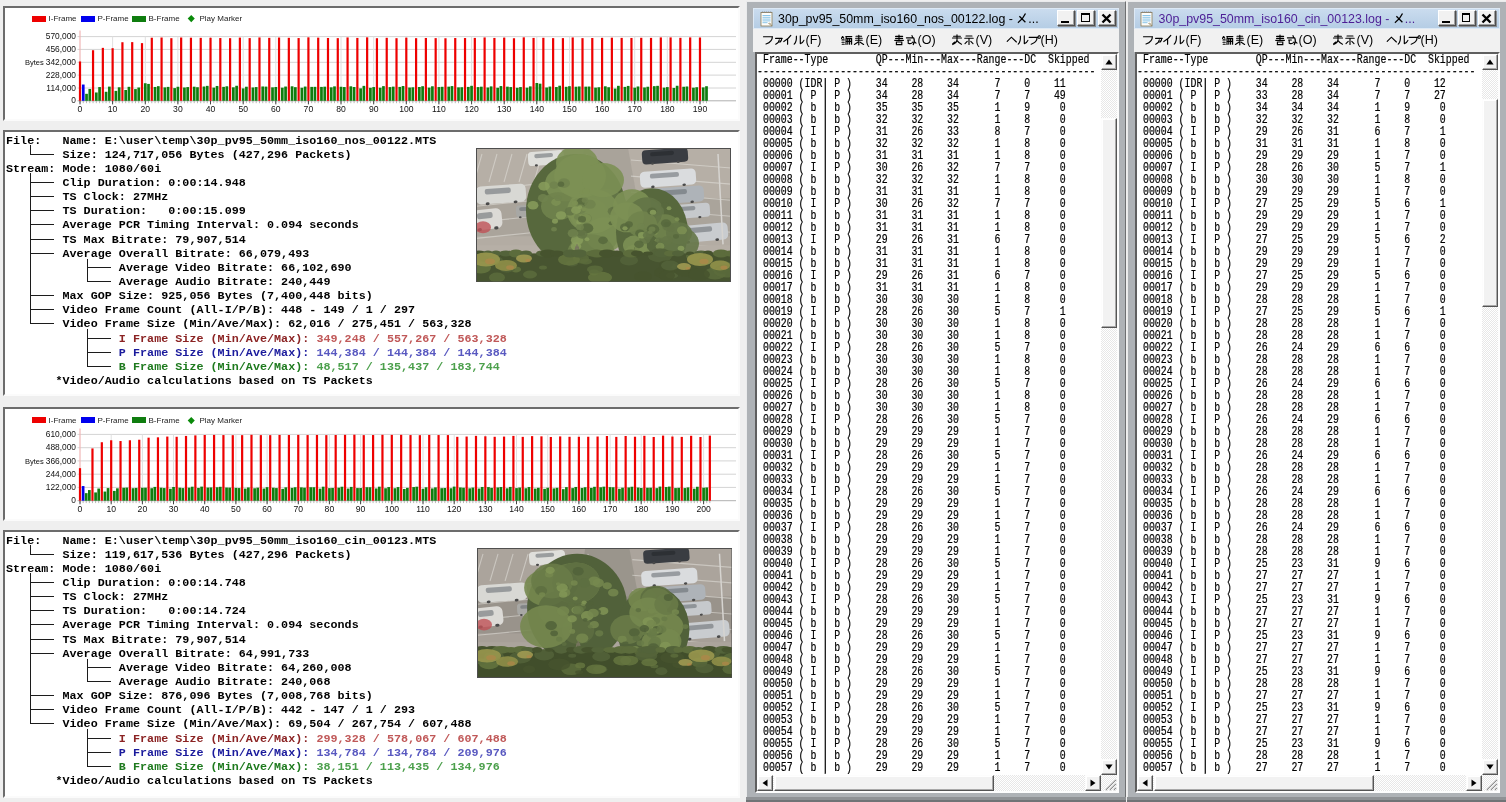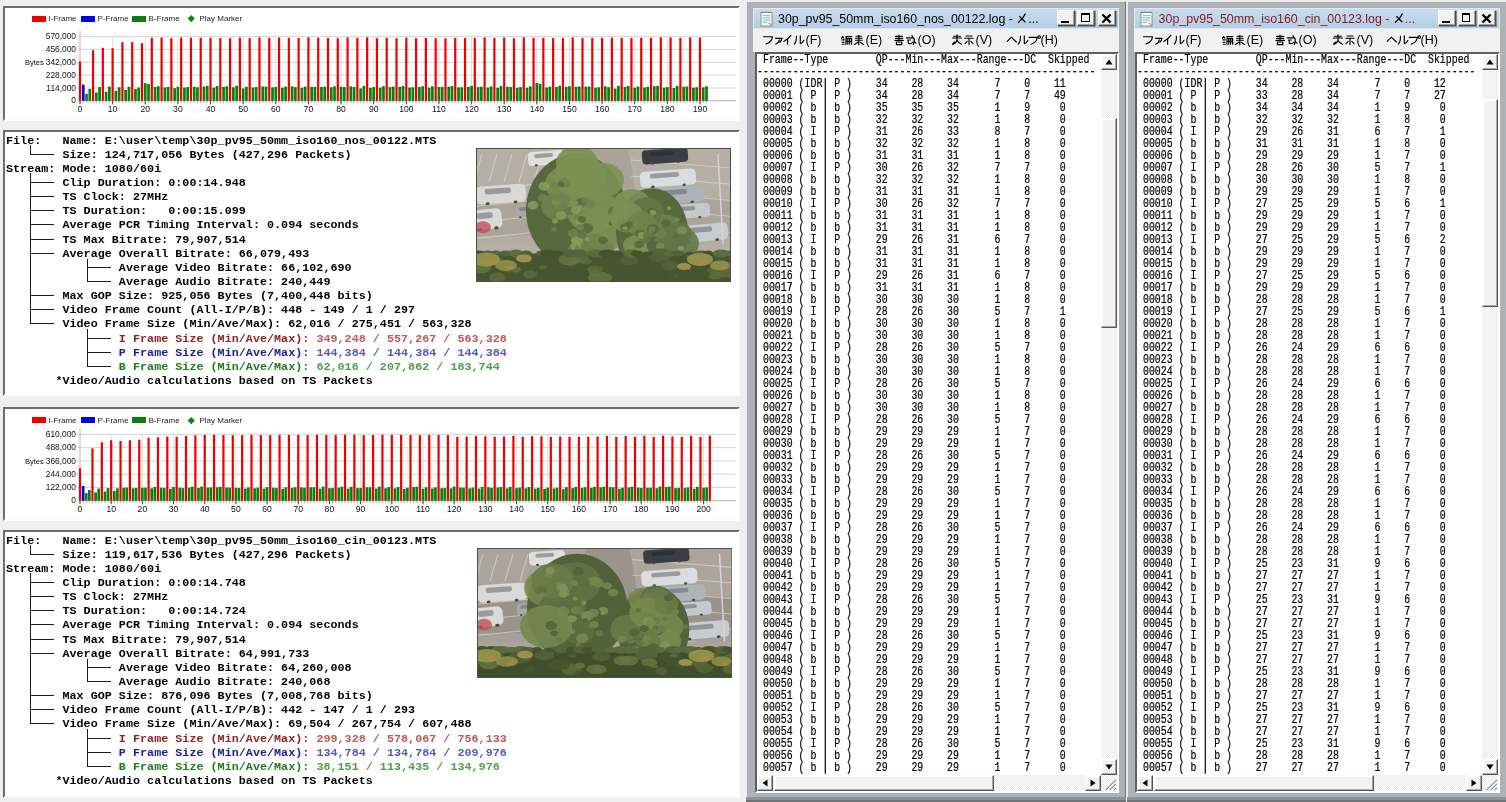--- a/index.html
+++ b/index.html
@@ -995,21 +995,21 @@
         Average PCR Timing Interval: 0.094 seconds
         TS Max Bitrate: 79,907,514
         Average Overall Bitrate: 66,079,493
                 Average Video Bitrate: 66,102,690
                 Average Audio Bitrate: 240,449
         Max GOP Size: 925,056 Bytes (7,400,448 bits)
         Video Frame Count (All-I/P/B): 448 - 149 / 1 / 297
         Video Frame Size (Min/Ave/Max): 62,016 / 275,451 / 563,328
                 <span class="ir">I Frame Size (Min/Ave/Max): </span><span class="irv">349,248 / 557,267 / 563,328</span>
                 <span class="pb">P Frame Size (Min/Ave/Max): </span><span class="pbv">144,384 / 144,384 / 144,384</span>
-                <span class="bg">B Frame Size (Min/Ave/Max): </span><span class="bgv">62,016 / 207,862 / 183,744</span>
+                <span class="bg">B Frame Size (Min/Ave/Max): </span><span class="bgv">48,517 / 135,437 / 183,744</span>
        *Video/Audio calculations based on TS Packets</pre>
   </div>
 <div class="tl" style="left:29.6px;top:144.8px;width:1.2px;height:8.8px"></div>
 <div class="tl" style="left:29.6px;top:153.6px;width:24.6px;height:1.2px"></div>
 <div class="tl" style="left:29.6px;top:173.1px;width:1.2px;height:150.2px"></div>
 <div class="tl" style="left:29.6px;top:181.9px;width:24.6px;height:1.2px"></div>
 <div class="tl" style="left:29.6px;top:196.1px;width:24.6px;height:1.2px"></div>
 <div class="tl" style="left:29.6px;top:210.2px;width:24.6px;height:1.2px"></div>
 <div class="tl" style="left:29.6px;top:224.3px;width:24.6px;height:1.2px"></div>
 <div class="tl" style="left:29.6px;top:238.5px;width:24.6px;height:1.2px"></div>
@@ -1033,21 +1033,21 @@
         TS Clock: 27MHz
         TS Duration:   0:00:14.724
         Average PCR Timing Interval: 0.094 seconds
         TS Max Bitrate: 79,907,514
         Average Overall Bitrate: 64,991,733
                 Average Video Bitrate: 64,260,008
                 Average Audio Bitrate: 240,068
         Max GOP Size: 876,096 Bytes (7,008,768 bits)
         Video Frame Count (All-I/P/B): 442 - 147 / 1 / 293
         Video Frame Size (Min/Ave/Max): 69,504 / 267,754 / 607,488
-                <span class="ir">I Frame Size (Min/Ave/Max): </span><span class="irv">299,328 / 578,067 / 756,133</span>
+                <span class="ir">I Frame Size (Min/Ave/Max): </span><span class="irv">299,328 / 578,067 / 607,488</span>
                 <span class="pb">P Frame Size (Min/Ave/Max): </span><span class="pbv">134,784 / 134,784 / 209,976</span>
                 <span class="bg">B Frame Size (Min/Ave/Max): </span><span class="bgv">38,151 / 113,435 / 134,976</span>
        *Video/Audio calculations based on TS Packets</pre>
   </div>
 <div class="tl" style="left:29.6px;top:544.8px;width:1.2px;height:8.8px"></div>
 <div class="tl" style="left:29.6px;top:553.6px;width:24.6px;height:1.2px"></div>
 <div class="tl" style="left:29.6px;top:573.1px;width:1.2px;height:150.2px"></div>
 <div class="tl" style="left:29.6px;top:581.9px;width:24.6px;height:1.2px"></div>
 <div class="tl" style="left:29.6px;top:596.1px;width:24.6px;height:1.2px"></div>
 <div class="tl" style="left:29.6px;top:610.2px;width:24.6px;height:1.2px"></div>
@@ -1756,21 +1756,21 @@
 <div class="a" style="left:1126.6px;top:0.8px;width:378px;height:799px;background:#aeb2b6;border-top:1px solid #eaebec;border-left:1px solid #eaebec;border-right:1.5px solid #6e7072"></div>
 <div class="a" style="left:1126.6px;top:796.5px;width:379.5px;height:3.5px;background:#8f9295"></div>
 <div class="a" style="left:1126.6px;top:800px;width:379.5px;height:2px;background:#707376"></div>
 <div class="a" style="left:1133.6px;top:7.5px;width:366px;height:21px;background:linear-gradient(#cadcee,#b5cde5);border:1px solid #dde9f5;box-sizing:border-box"></div>
 <div class="a" style="left:1140.1px;top:10px"><svg width="13" height="17" viewBox="0 0 13 17">
       <rect x="1" y="2.5" width="11" height="13.5" fill="#fdfdfb" stroke="#8a7b55" stroke-width="0.8"></rect>
       <path d="M2 2.5q.6-1.6 1.3 0M4 2.5q.6-1.6 1.3 0M6 2.5q.6-1.6 1.3 0M8 2.5q.6-1.6 1.3 0M10 2.5q.6-1.6 1.3 0" stroke="#777" stroke-width="0.7" fill="none"></path>
       <path d="M2.5 5.5h8M2.5 7.3h8M2.5 9.1h8M2.5 10.9h8M2.5 12.7h5" stroke="#7ec0e8" stroke-width="0.9"></path>
       <path d="M8.5 13.5l3.5 2.5-2-3z" fill="#e8e4da" stroke="#8a7b55" stroke-width="0.5"></path>
     </svg></div>
-<div class="a" style="left:1158.6px;top:12.2px;font-size:12.4px;color:#7f1d1d;white-space:nowrap">30p_pv95_50mm_iso160_cin_00123.log - <svg width="12" height="13" viewBox="0 0 12 13" style="vertical-align:-2px">
+<div class="a" style="left:1158.6px;top:12.2px;font-size:12.4px;color:#4c1d95;white-space:nowrap">30p_pv95_50mm_iso160_cin_00123.log - <svg width="12" height="13" viewBox="0 0 12 13" style="vertical-align:-2px">
       <path d="M9.5 1.5q-2.4 5.4-7.6 9.2M3.4 4.3l6 6" fill="none" stroke="#000" stroke-width="1.25"></path>
     </svg>...</div>
 <div class="cap" style="left:1437.6px;top:10.3px"></div>
 <div class="a" style="left:1441.6px;top:20.5px;width:8px;height:2.6px;background:#000"></div>
 <div class="cap" style="left:1457.8999999999999px;top:10.3px"></div>
 <div class="a" style="left:1461.8999999999999px;top:13.3px;width:8.6px;height:8.6px;border:1.8px solid #000;border-top-width:2.2px;box-sizing:border-box"></div>
 <div class="cap" style="left:1478.1999999999998px;top:10.3px"></div>
 <svg class="a" style="left:1481.1999999999998px;top:13px" width="11" height="11">
     <path d="M1.5 1.5L9.5 9.5M9.5 1.5L1.5 9.5" stroke="#000" stroke-width="2.4"></path>
   </svg>

